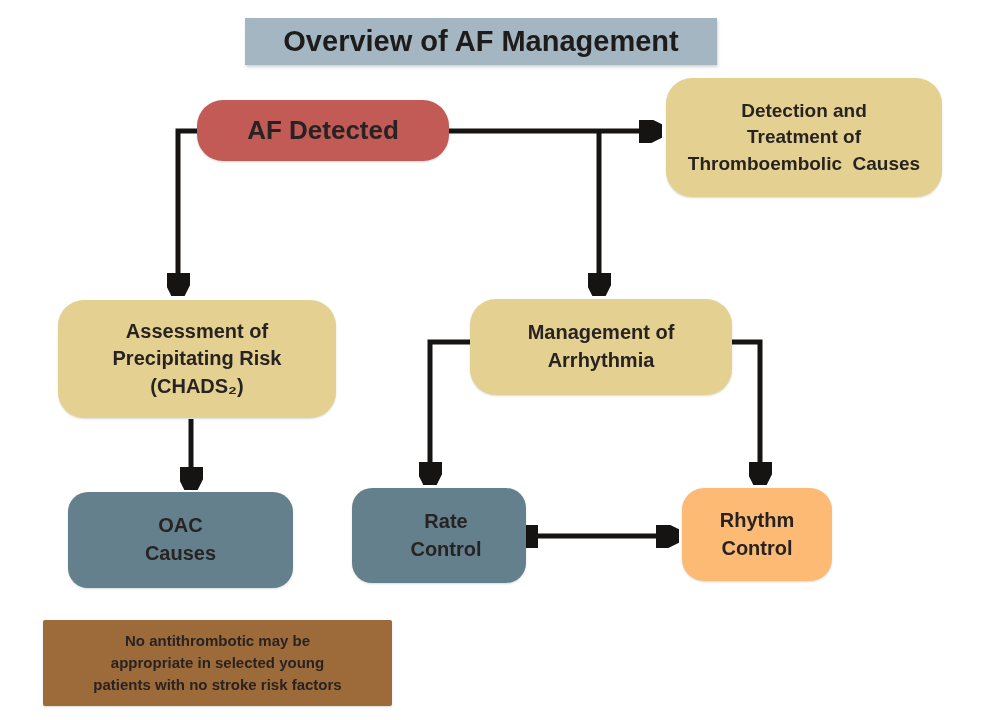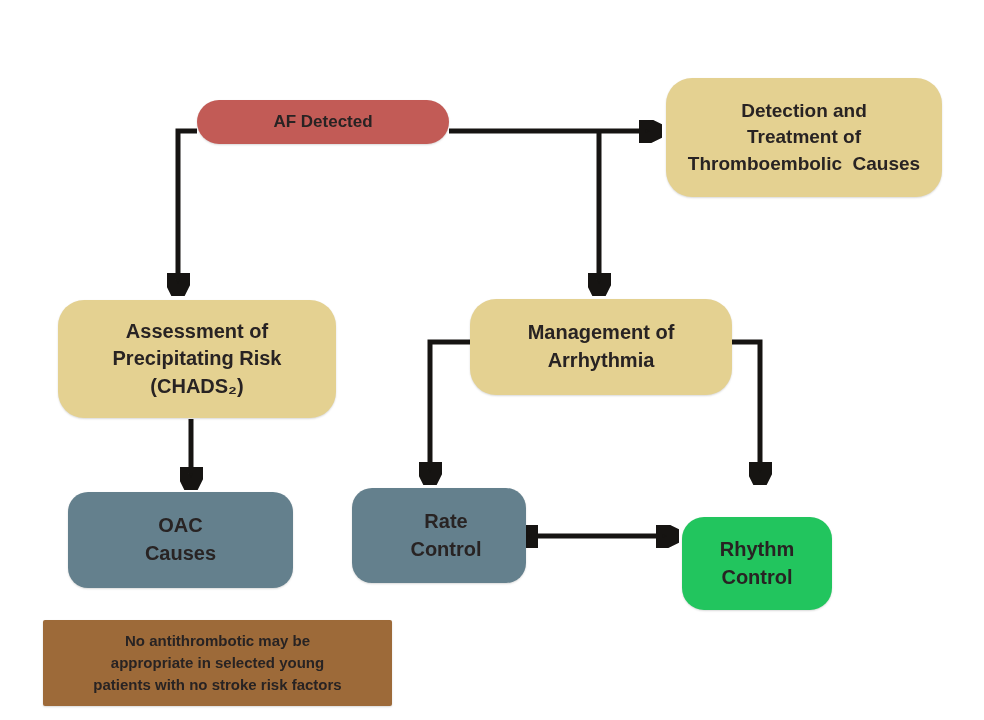--- a/index.html
+++ b/index.html
@@ -47,21 +47,21 @@
     display: flex;
     align-items: center;
     justify-content: center;
     text-align: center;
     font-weight: bold;
     color: #282323;
     white-space: pre-wrap;
     line-height: 1.38;
     box-shadow: 0 1px 2px rgba(0,0,0,0.15);
   }
-  .node-af        { left:197px; top:100px; width:252px; height:44px;  border-radius:26px; font-size:17px; }
+  .node-af        { left:197px; top:100px; width:252px; height:61px;  border-radius:26px; font-size:26px; }
   .node-detection { left:666px; top:78px;  width:276px; height:119px; border-radius:26px; font-size:19px; }
   .node-assess    { left:58px;  top:300px; width:278px; height:118px; border-radius:26px; font-size:20px; }
   .node-mgmt      { left:470px; top:299px; width:262px; height:96px;  border-radius:26px; font-size:20px; }
   .node-oac       { left:68px;  top:492px; width:225px; height:96px;  border-radius:20px; font-size:20px; }
   .node-rate      { left:352px; top:488px; width:160px; height:95px;  border-radius:20px; font-size:20px; }
   .node-rhythm    { left:682px; top:488px; width:150px; height:93px;  border-radius:22px; font-size:20px; }
   .node-note      { left:43px;  top:620px; width:349px; height:86px;  border-radius:2px;  font-size:15px; line-height:1.45; }
 </style>
 </head>
 <body>
@@ -76,40 +76,41 @@
     </defs>
     <path d="M197,131 L178,131 L178,293" marker-end="url(#ah)"></path>
     <path d="M449,131 L659,131" marker-end="url(#ah)"></path>
     <path d="M599,131 L599,293" marker-end="url(#ah)"></path>
     <path d="M191,419 L191,487" marker-end="url(#ah)"></path>
     <path d="M470,342 L430,342 L430,482" marker-end="url(#ah)"></path>
     <path d="M732,342 L760,342 L760,482" marker-end="url(#ah)"></path>
     <path d="M518,536 L676,536" marker-start="url(#ah)" marker-end="url(#ah)"></path>
   </svg>
 
+  <div class="title-bar" style="background-color: rgb(164, 182, 193);">Overview of AF Management</div>
 
   <div class="node node-af" style="background-color: rgb(194, 91, 86);">AF Detected</div>
 
   <div class="node node-detection" style="background-color: rgb(228, 209, 145);">Detection and
 Treatment of
 Thromboembolic  Causes</div>
 
   <div class="node node-assess" style="background-color: rgb(228, 209, 145);">Assessment of
 Precipitating Risk
 (CHADS₂)</div>
 
   <div class="node node-mgmt" style="background-color: rgb(228, 209, 145);">Management of
 Arrhythmia</div>
 
   <div class="node node-oac" style="background-color: rgb(100, 128, 141);">OAC
 Causes</div>
 
   <div class="node node-rate" style="background-color: rgb(100, 128, 141); padding-left: 14px;">Rate
 Control</div>
 
-  <div class="node node-rhythm" style="background-color: #22c55e; margin-top: 29px;">Rhythm
+  <div class="node node-rhythm" style="background-color: #fdba74;">Rhythm
 Control</div>
 
   <div class="node node-note" style="background-color: rgb(157, 106, 57);">No antithrombotic may be
 appropriate in selected young
 patients with no stroke risk factors</div>
 
 </div>
 
 </body></html>

